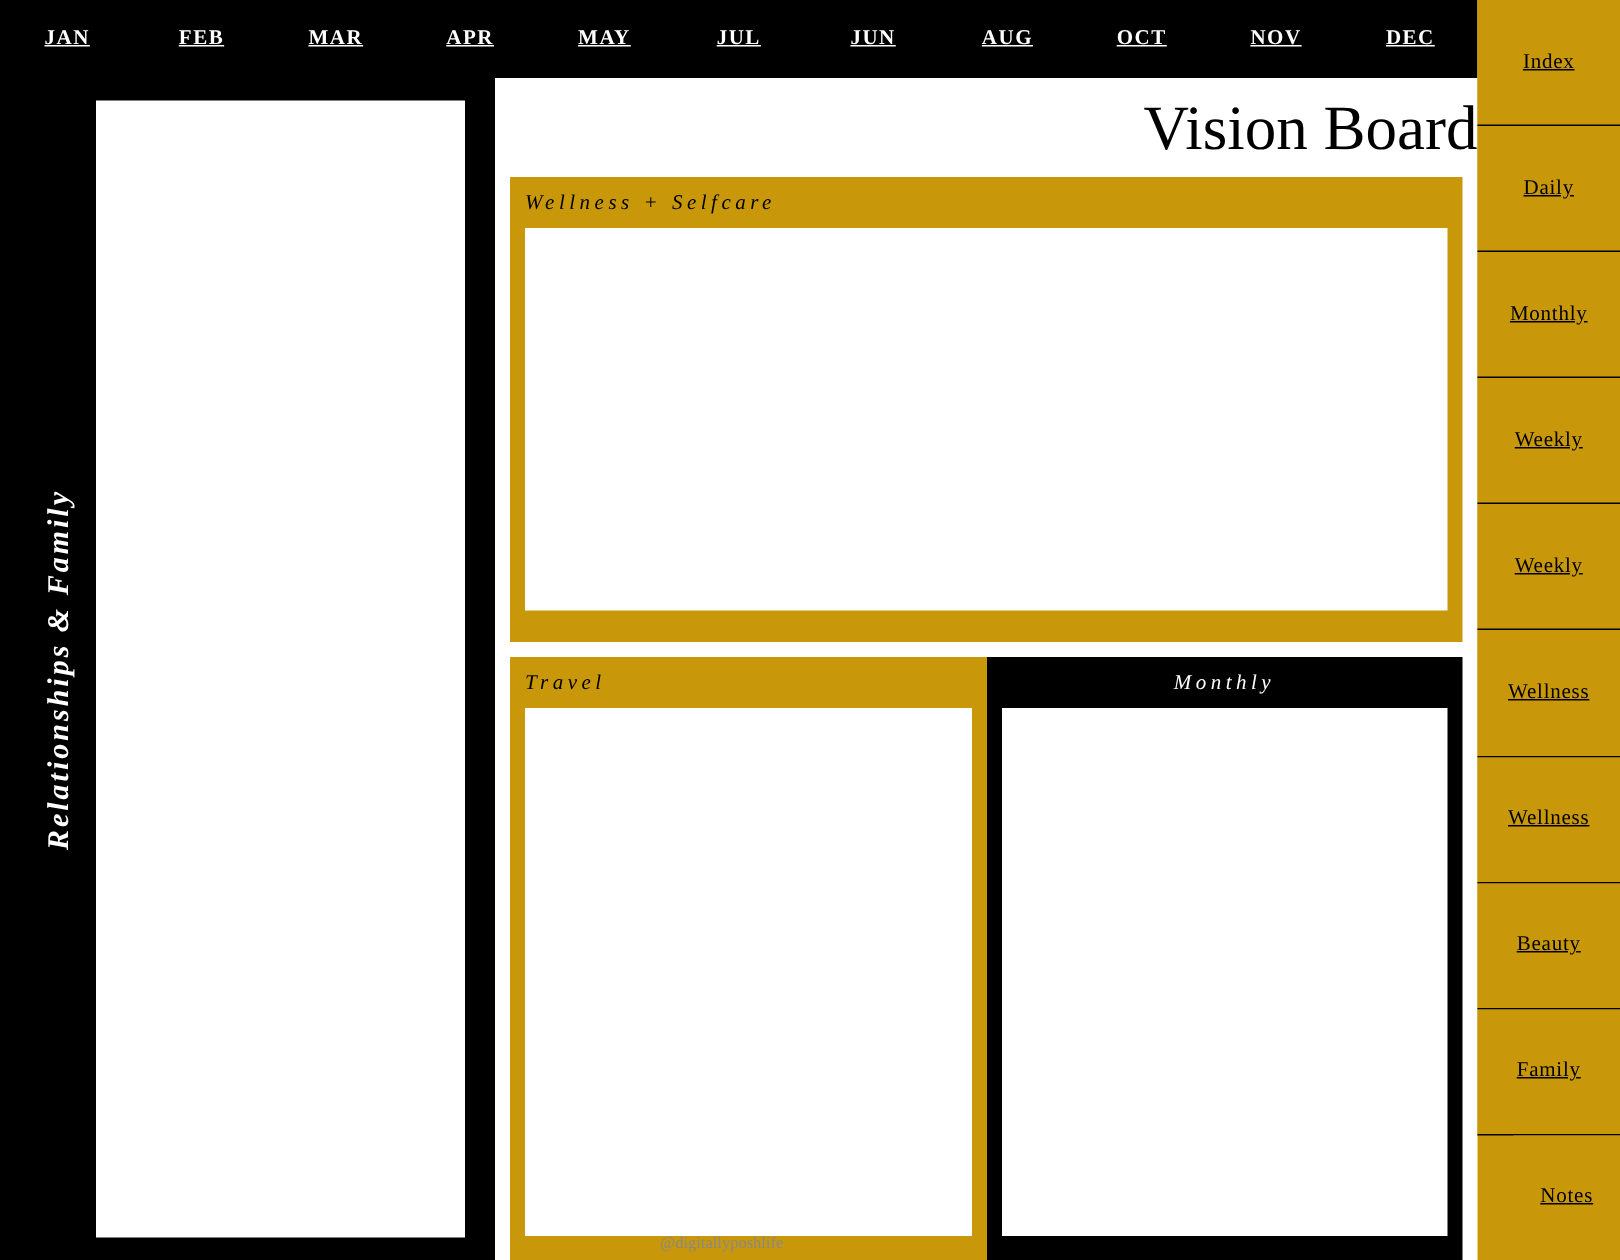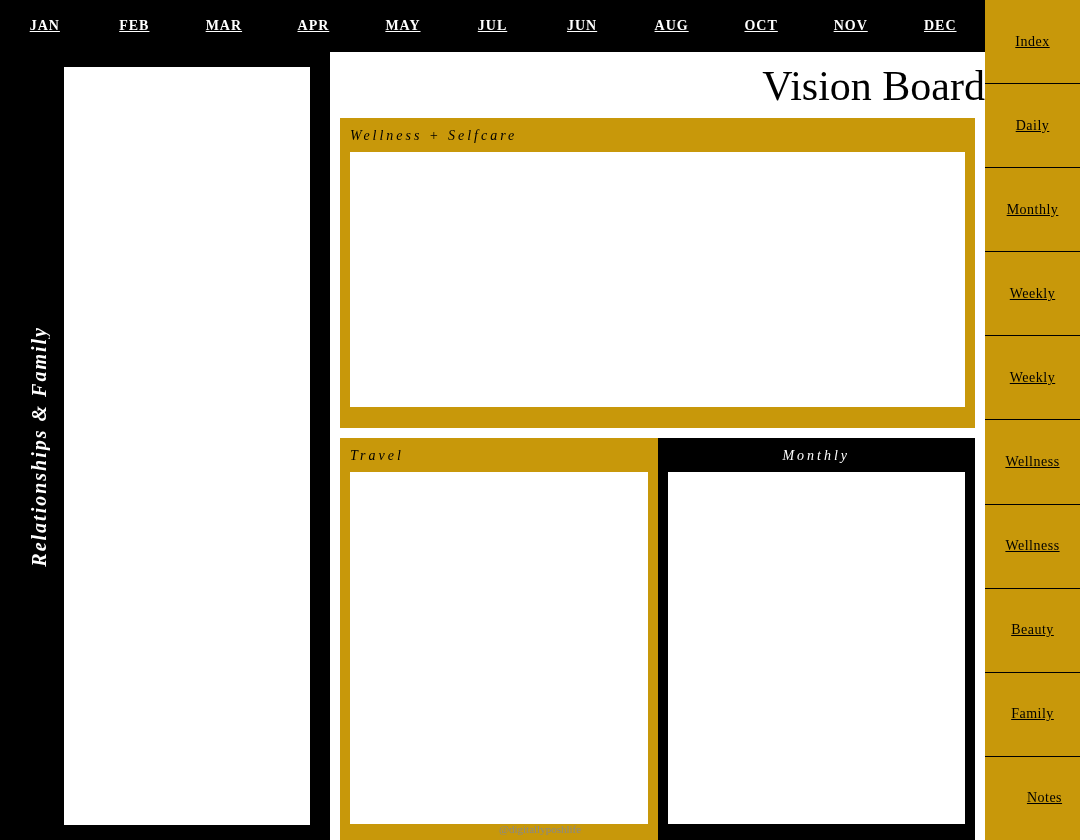--- a/index.html
+++ b/index.html
@@ -155,21 +155,21 @@
       text-align: center;
     }
 
     .footer-credit {
       position: absolute;
       bottom: 5px;
       left: 50%;
       transform: translateX(-50%);
       font-size: 11px;
       color: #888;
-      text-align: center;
+      text-align: left;
       width: 200px;
     }
 
     .left-black-wrapper {
       width: 330px;
       background: #000;
       padding: 15px 20px;
       display: flex;
       align-items: stretch;
     }

